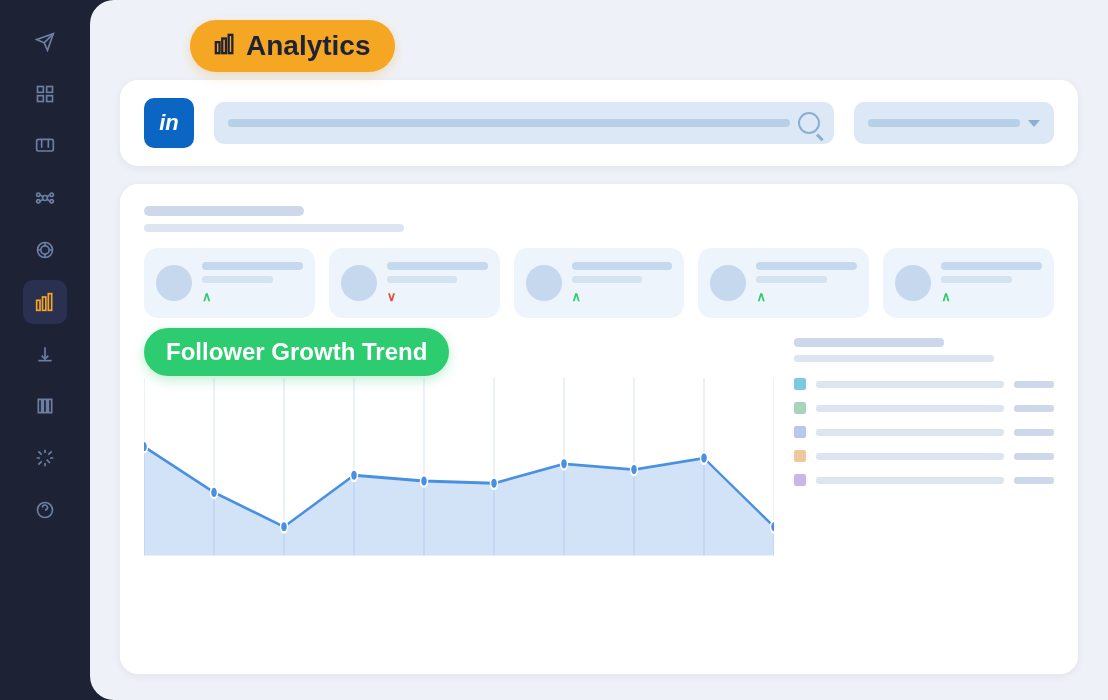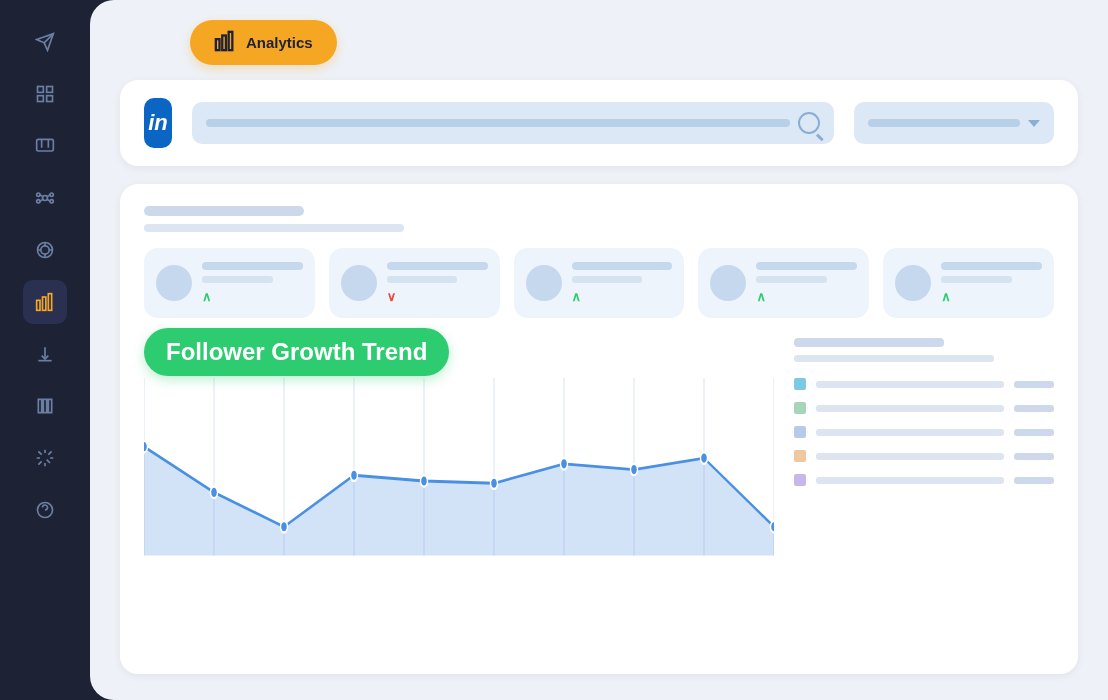--- a/index.html
+++ b/index.html
@@ -54,21 +54,21 @@
     .header-badge {
       position: absolute;
       top: -18px;
       left: 60px;
       background: #f5a623;
       border-radius: 50px;
       padding: 10px 24px;
       display: flex;
       align-items: center;
       gap: 10px;
-      font-size: 15px;
+      font-size: 28px;
       font-weight: 700;
       color: #1e2235;
       box-shadow: 0 4px 12px rgba(245,166,35,0.3);
       z-index: 10;
     }
 
     .content-wrapper {
       padding: 30px 30px 20px 30px;
       height: 100%;
       overflow: hidden;
@@ -79,21 +79,21 @@
       background: white;
       border-radius: 18px;
       padding: 18px 24px;
       display: flex;
       align-items: center;
       gap: 20px;
       margin-bottom: 18px;
       box-shadow: 0 2px 8px rgba(0,0,0,0.06);
     }
     .linkedin-logo {
-      width: 28px;
+      width: 50px;
       height: 50px;
       background: #0a66c2;
       border-radius: 10px;
       display: flex;
       align-items: center;
       justify-content: center;
       color: white;
       font-weight: 900;
       font-size: 22px;
       font-style: italic;

